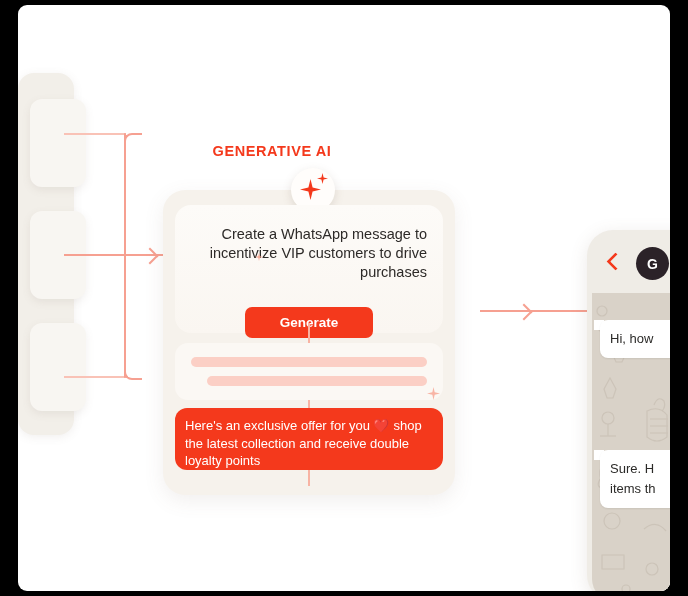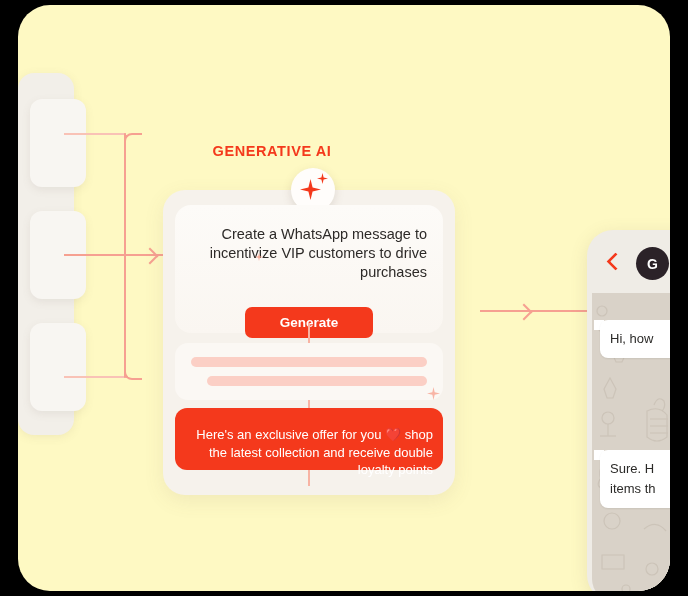--- a/index.html
+++ b/index.html
@@ -3,21 +3,21 @@
 <meta charset="utf-8">
 <style>
   html,body{margin:0;padding:0;background:#000;}
   body{width:688px;height:596px;overflow:hidden;font-family:"Liberation Sans",sans-serif;}
 
   #stage{position:relative;width:688px;height:596px;background:#000;overflow:hidden;}
 
   
   #board{
     position:absolute;left:18px;top:5px;width:652px;height:586px;
-    background:#fef9c3;border-radius:32px;overflow:hidden;
+    background:#ffffff;border-radius:9px;overflow:hidden;
   }
 
   
   .left-panel{
     position:absolute;left:0px;top:68px;width:56px;height:362px;
     background:#f2efe9;border-radius:16px;
     box-shadow:0 2px 10px rgba(120,100,85,.10);
   }
   .left-card{
     position:absolute;left:12px;width:56px;height:88px;
@@ -100,21 +100,21 @@
     clip-path:polygon(50% 0%,59% 41%,100% 50%,59% 59%,50% 100%,41% 59%,0% 50%,41% 41%);
   }
   #ms1{left:252px;top:44px;}
   #ms2{left:92px;top:63px;width:8px;height:8px;background:#f9a892;}
 
   #result-bubble{
     position:absolute;left:12px;top:218px;width:268px;height:62px;
     background:#f4391c;border-radius:12px;
   }
   #result-text{
-    position:absolute;left:10px;top:18px;width:248px;text-align:right;
+    position:absolute;left:10px;top:9px;width:248px;text-align:left;
     color:#fff;font-size:13px;line-height:17.5px;
   }
 
   
   .flowline{position:absolute;width:2px;background:#f8b3a3;left:290px;}
   #fl1{top:218px;height:32px;}
 
   
   #phone{
     position:absolute;left:569px;top:225px;width:118px;height:371px;

